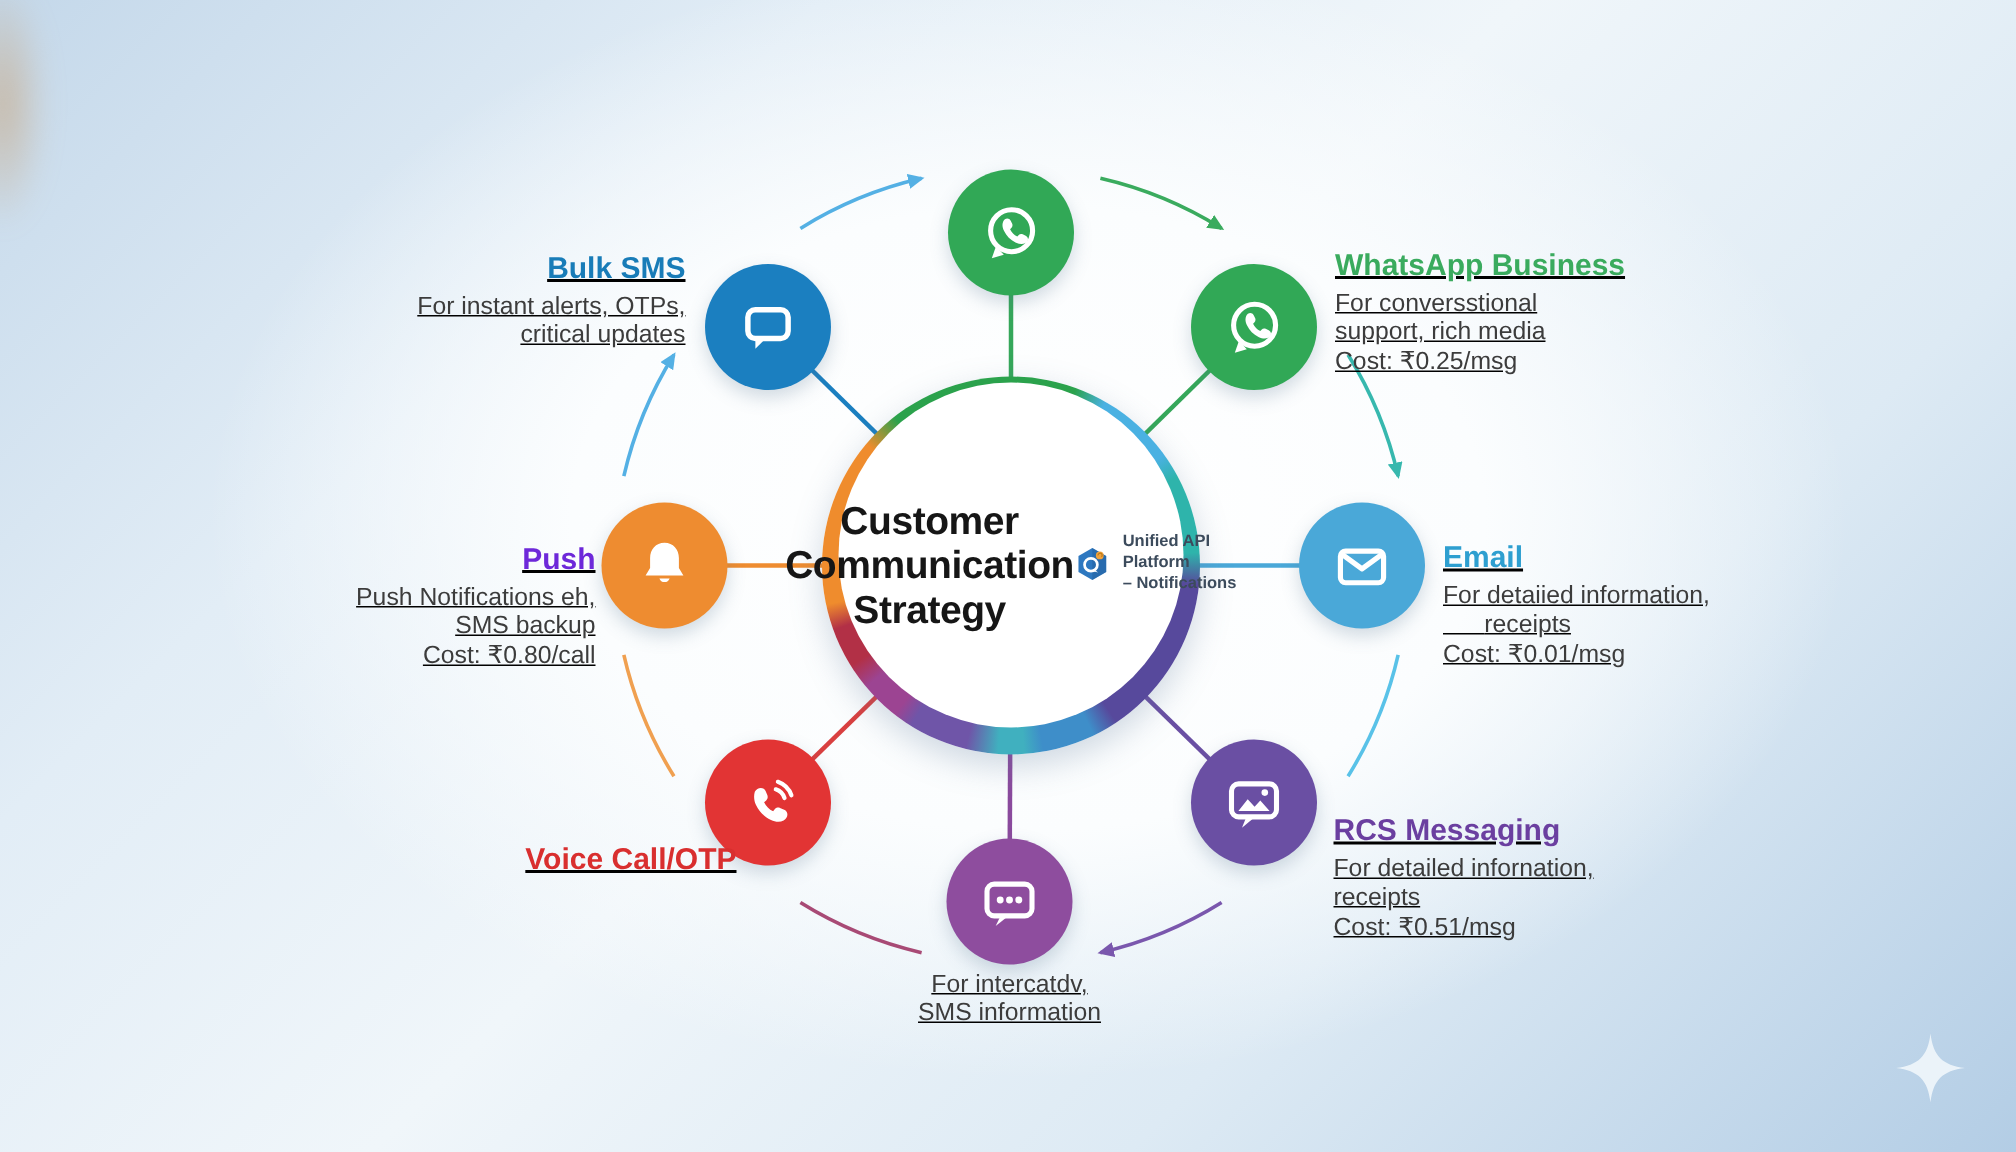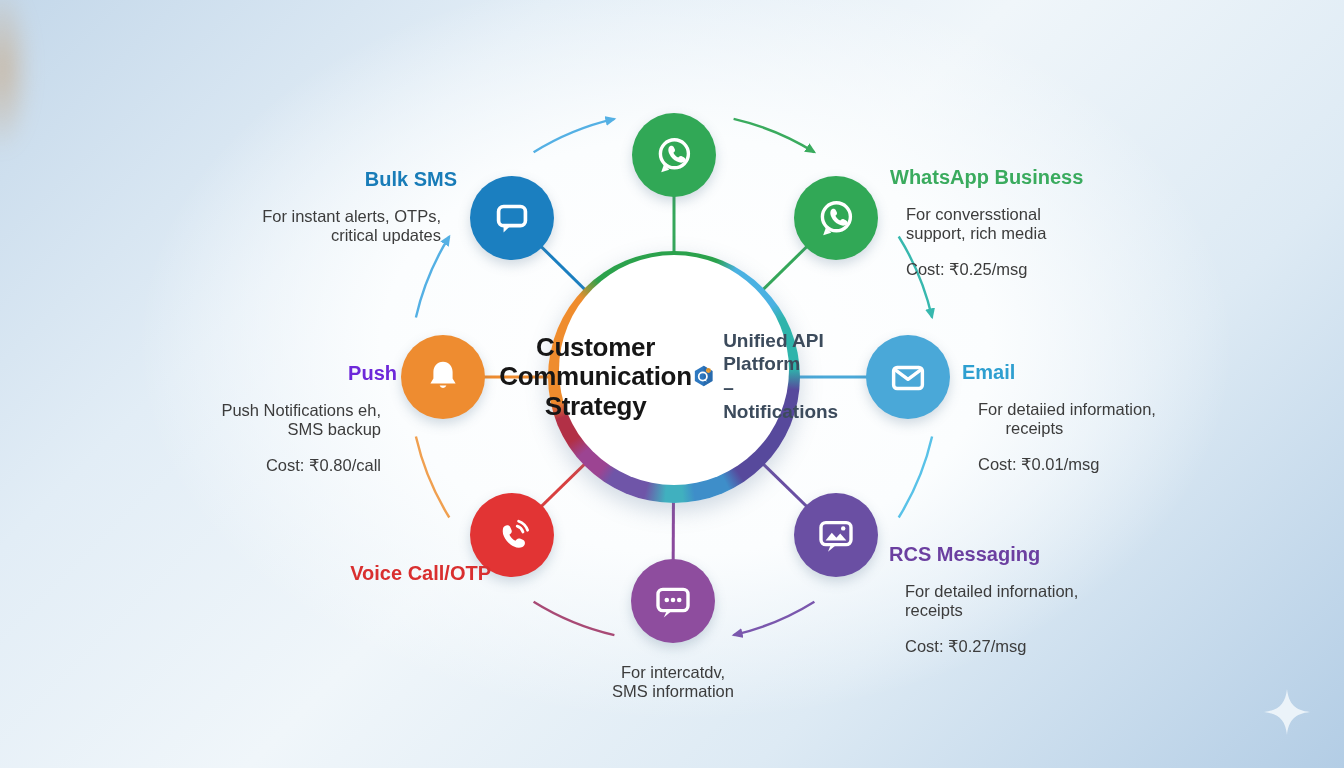--- a/index.html
+++ b/index.html
@@ -35,42 +35,42 @@
   }
   .hub-inner{
     position:absolute;left:11px;top:4px;width:230px;height:230px;border-radius:50%;
     background:#fff;display:flex;flex-direction:row;align-items:center;justify-content:center;
   }
   .hub-title{
     white-space:pre-wrap;text-align:center;font-size:26px;line-height:1.13;font-weight:700;
     color:#161616;letter-spacing:-.3px;margin-top:14px;
   }
   .hub-brand{display:flex;align-items:center;gap:8px;margin-top:12px;}
-  .hub-brand-text{font-size:19px;line-height:1.25;font-weight:700;color:#3c4b5c;}
+  .hub-brand-text{font-size:11px;line-height:1.25;font-weight:700;color:#3c4b5c;}
 
   
   .node{
     position:absolute;width:84px;height:84px;border-radius:50%;z-index:2;
     display:flex;align-items:center;justify-content:center;
     box-shadow:0 5px 12px rgba(80,110,140,.25);
   }
   .n-whatsapp-top {left:632px;top:113px;background:#31a856;}
   .n-bulk        {left:470px;top:176px;background:#1b7fc0;}
   .n-whatsapp-biz{left:794px;top:176px;background:#31a856;}
   .n-email       {left:866px;top:335px;background:#4aa8d8;}
   .n-push        {left:401px;top:335px;background:#ee8c30;}
   .n-rcs         {left:794px;top:493px;background:#6a4fa3;}
   .n-voice       {left:470px;top:493px;background:#e23434;}
   .n-chat        {left:631px;top:559px;background:#8e4d9e;}
 
   
-  .label{position:absolute;z-index:4;}
+  .label{position:absolute;z-index:4;text-decoration:underline;}
   .label h3{margin:0 0 4px 0;font-size:20px;font-weight:700;}
   .label .desc,.label .cost{
-    margin:16px;font-size:16.5px;line-height:1.18;color:#3c3c3c;white-space:pre-wrap;
+    margin:0;font-size:16.5px;line-height:1.18;color:#3c3c3c;white-space:pre-wrap;
   }
   .lb-bulk {left:175px;top:168px;width:282px;text-align:right;}
   .lb-bulk h3{color:#187cb8;}
   .lb-wabiz{left:890px;top:166px;width:310px;text-align:left;}
   .lb-wabiz h3{color:#3aab5e;}
   .lb-email{left:962px;top:361px;width:300px;text-align:left;}
   .lb-email h3{color:#2e9fd0;}
   .lb-rcs  {left:889px;top:543px;width:310px;text-align:left;}
   .lb-rcs h3{color:#6b3fa0;}
   .lb-chat {left:543px;top:647px;width:260px;text-align:center;}
@@ -236,21 +236,21 @@
     <h3>Email</h3>
     <p class="desc">For detaiied information,
       receipts</p>
     <p class="cost">Cost: ₹0.01/msg</p>
   </div>
 
   <div class="label lb-rcs">
     <h3>RCS Messaging</h3>
     <p class="desc">For detailed infornation,
 receipts</p>
-    <p class="cost">Cost: ₹0.27/msg</p>
+    <p class="cost">Cost: ₹0.51/msg</p>
   </div>
 
   <div class="label lb-chat">
     <p class="desc">For intercatdv,
 SMS information</p>
   </div>
 
   <div class="label lb-voice">
     <h3>Voice Call/OTP</h3>
   </div>

